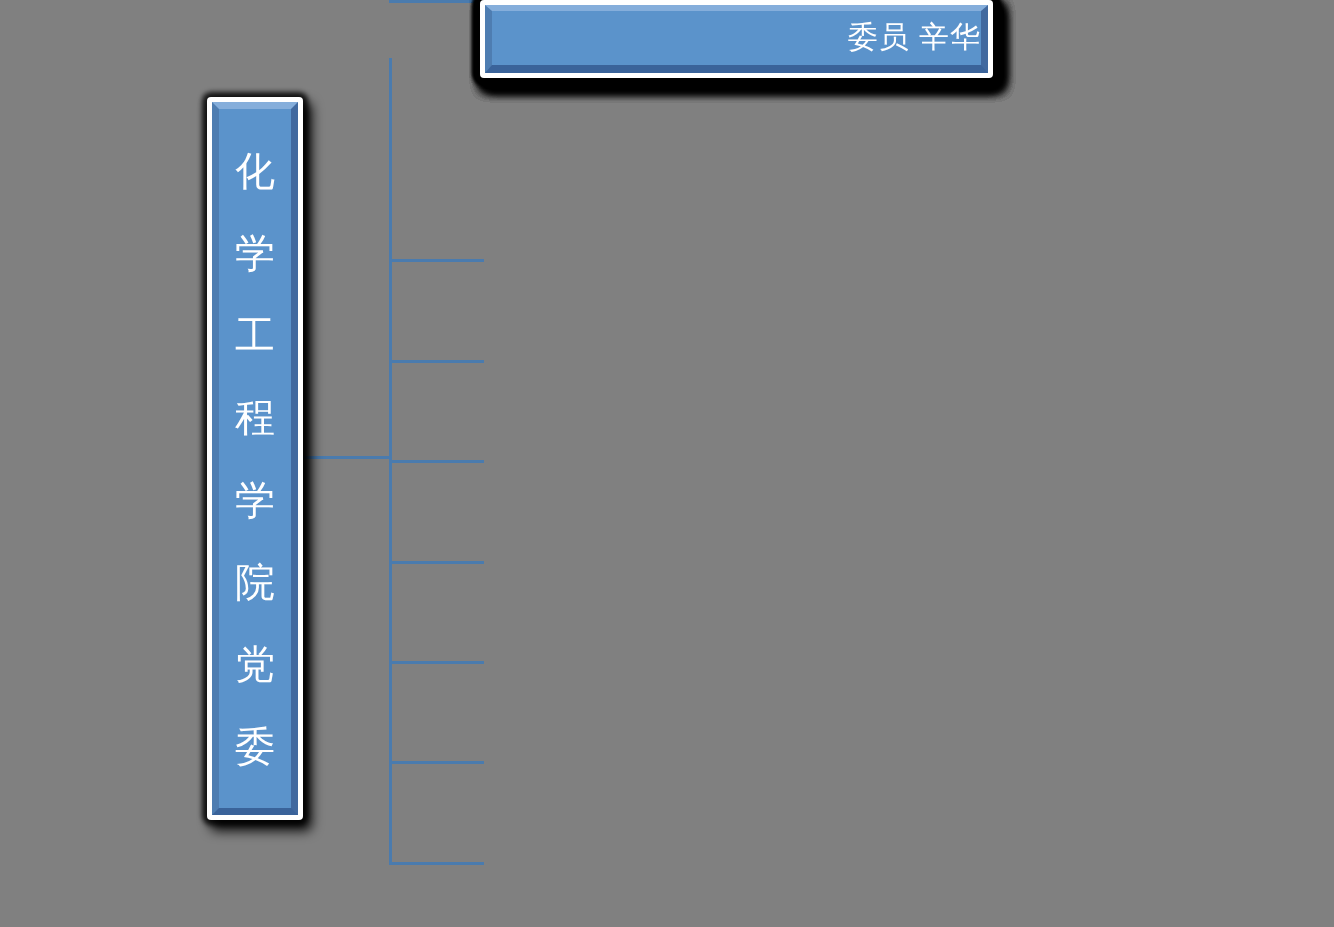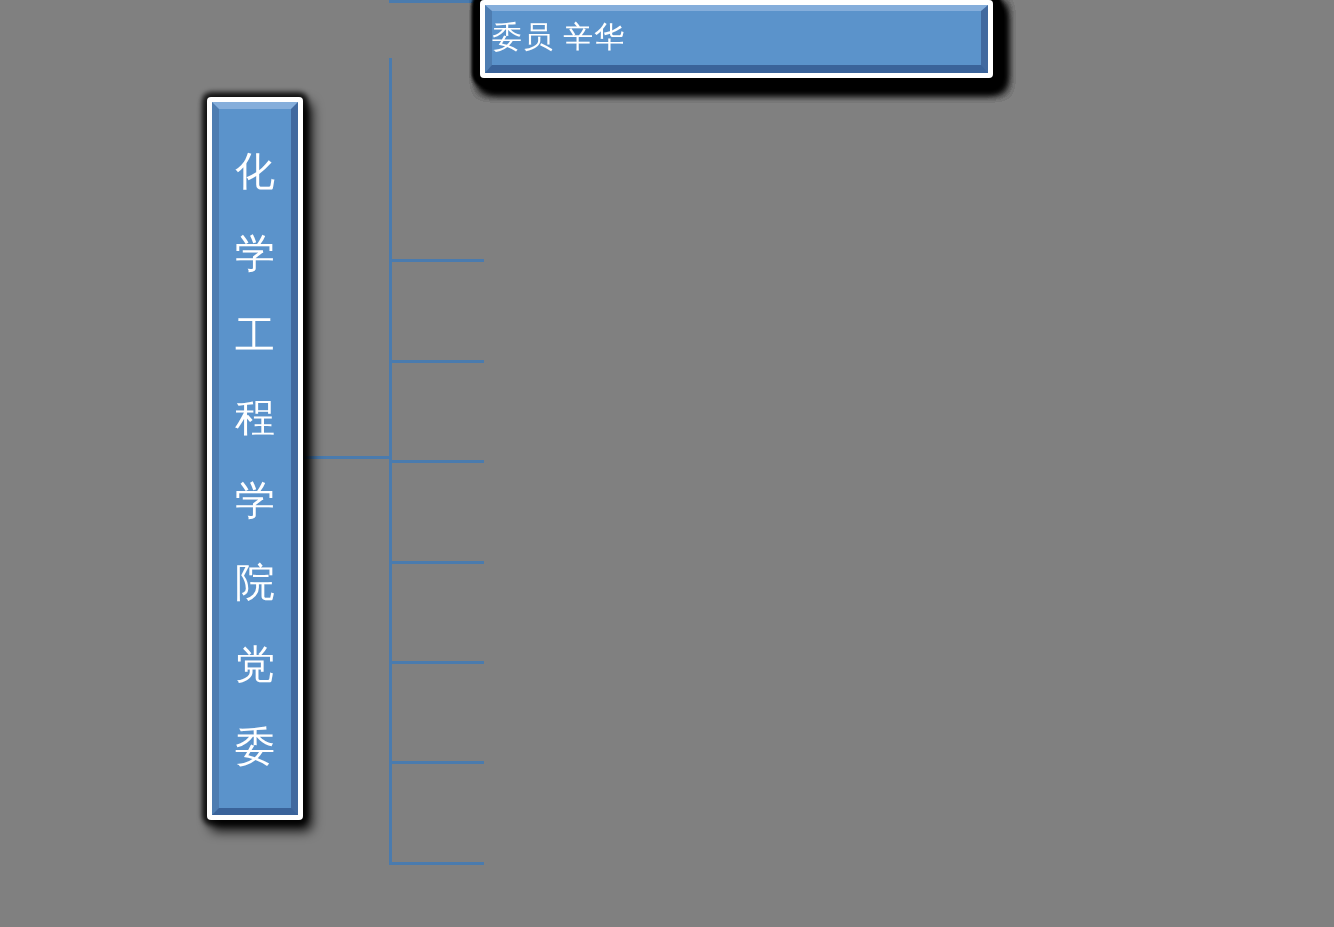--- a/index.html
+++ b/index.html
@@ -67,21 +67,21 @@
   }
   .bevel {
     width: 100%;
     height: 100%;
     box-sizing: border-box;
     background: #5B93CB;
     border-style: solid;
     border-color: #85AEDB #41699F #3A639A #4E7DB1;
     display: flex;
     align-items: center;
-    justify-content: flex-start;
+    justify-content: flex-end;
     color: #FFFFFF;
   }
 
   
   .root-box {
     left: 207px;
     top: 97px;
     width: 96px;
     height: 723px;
   }

